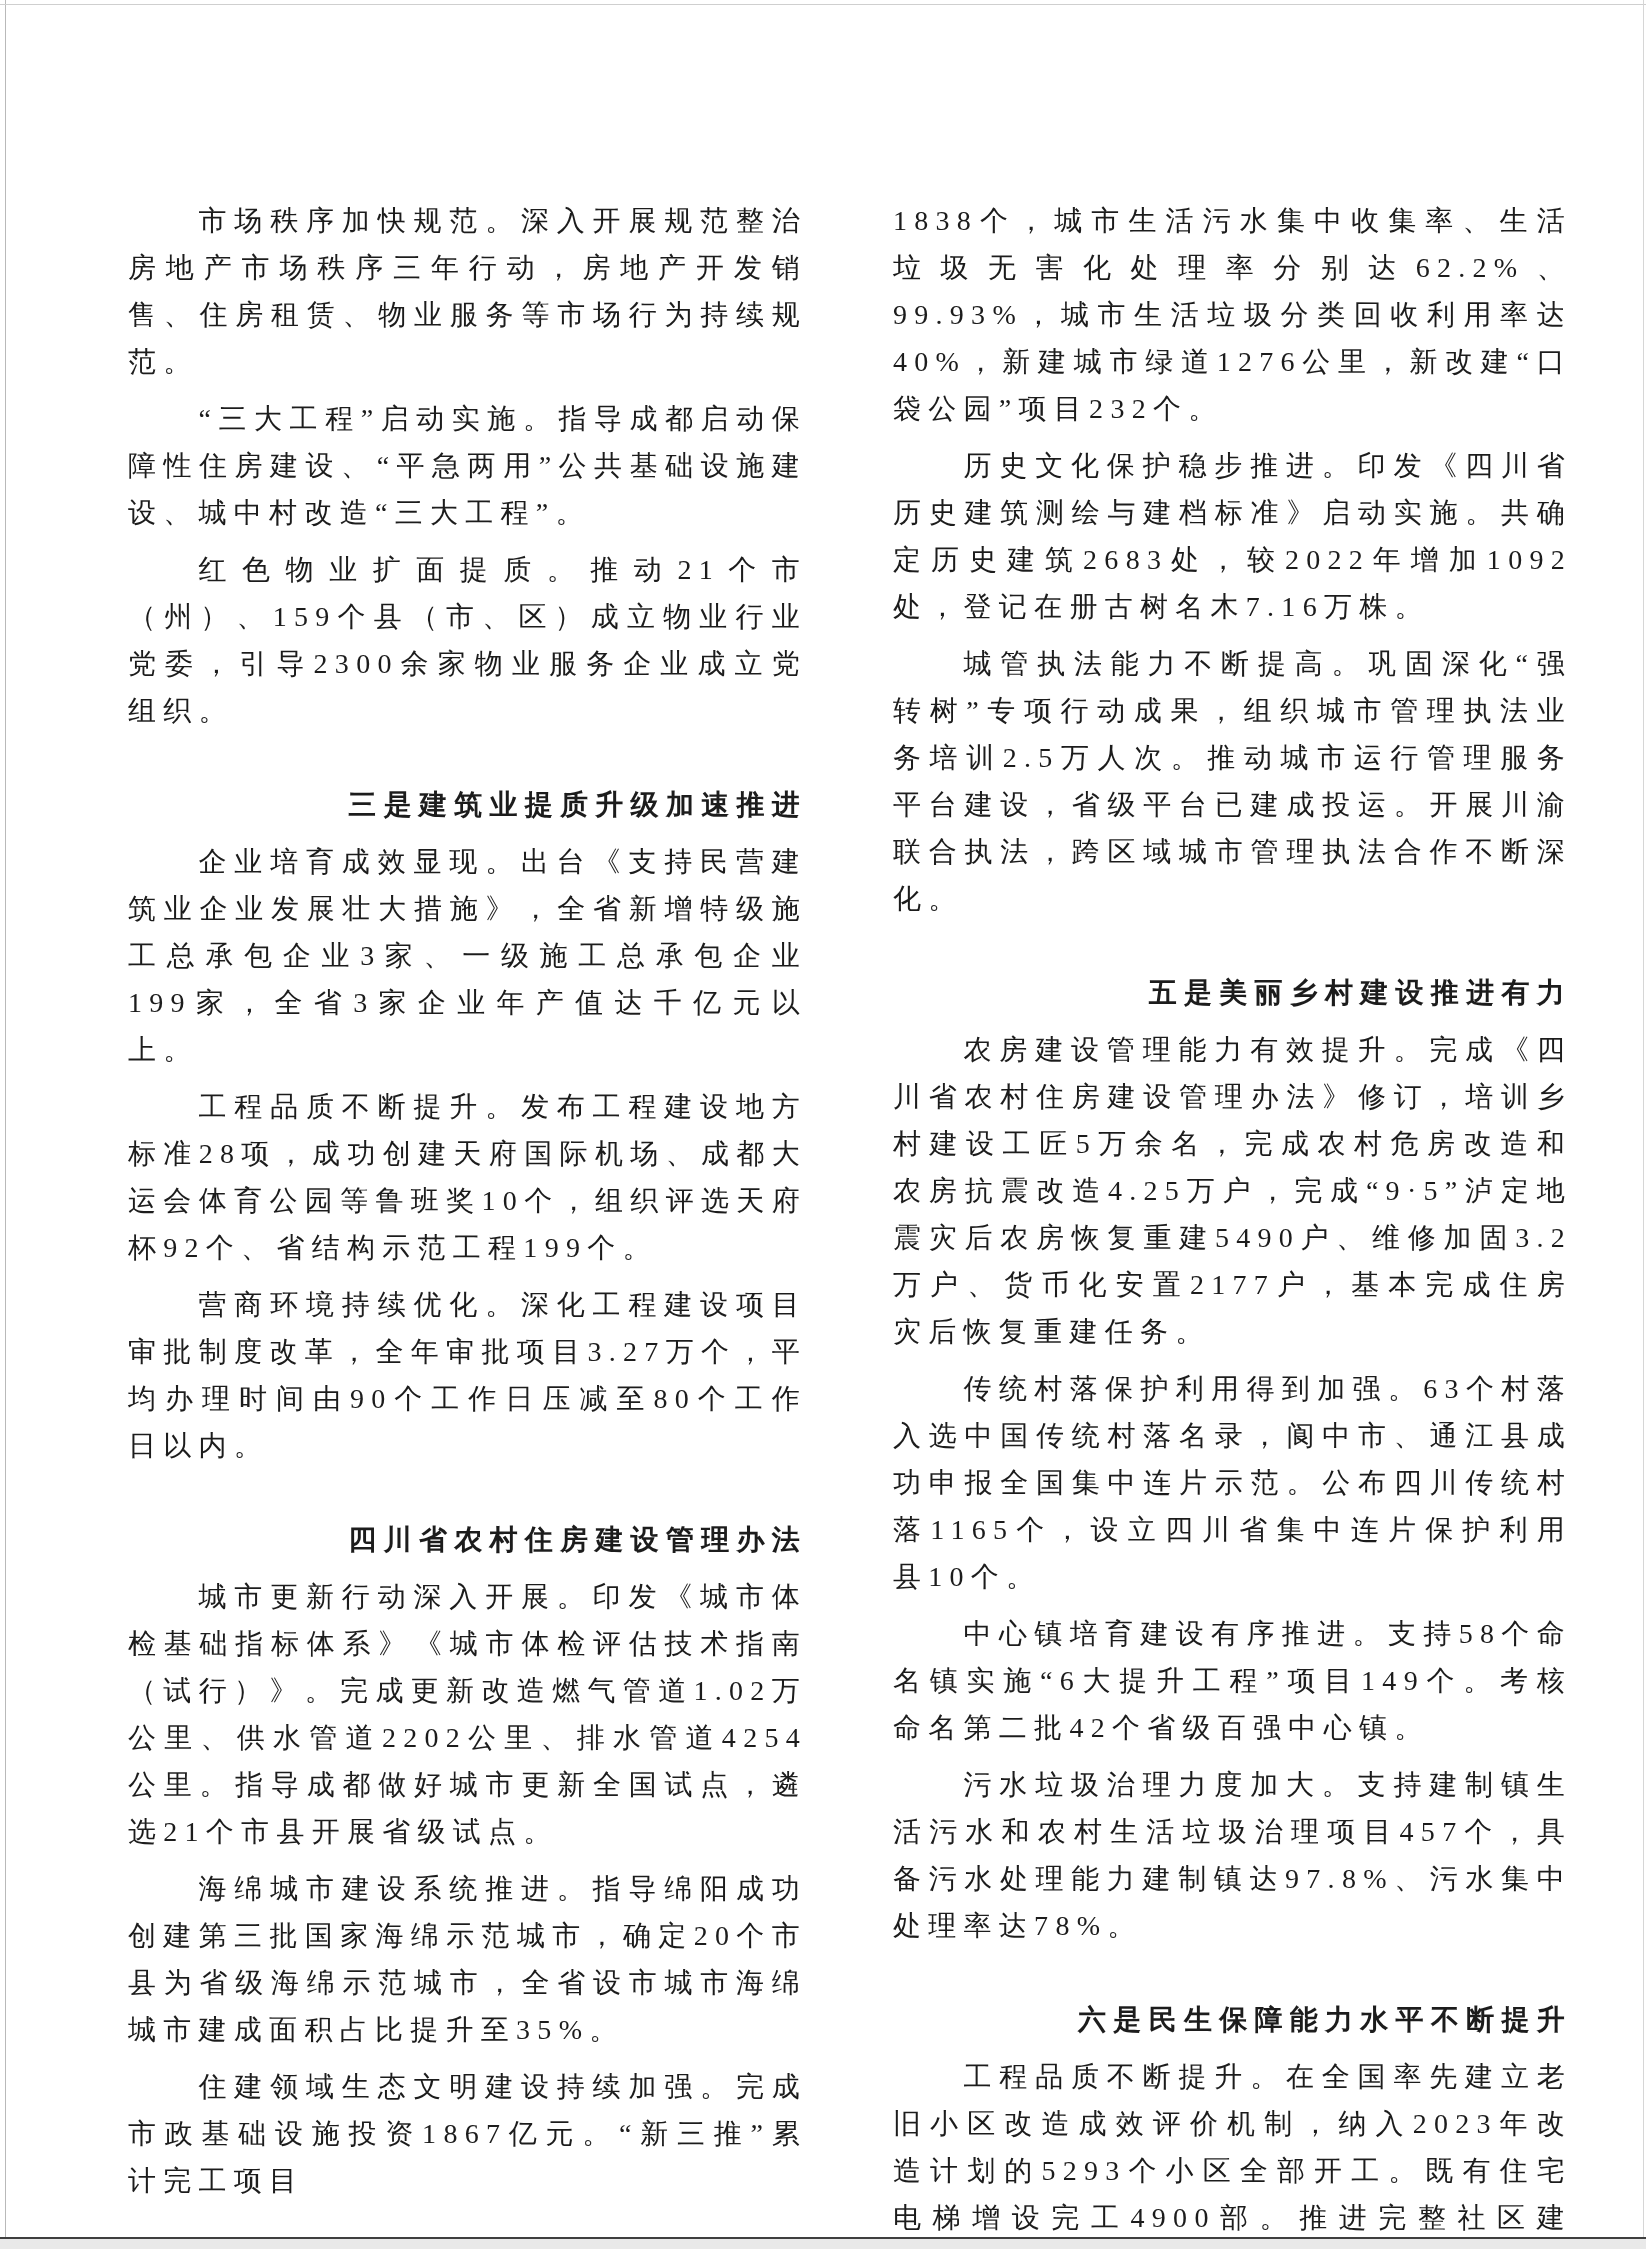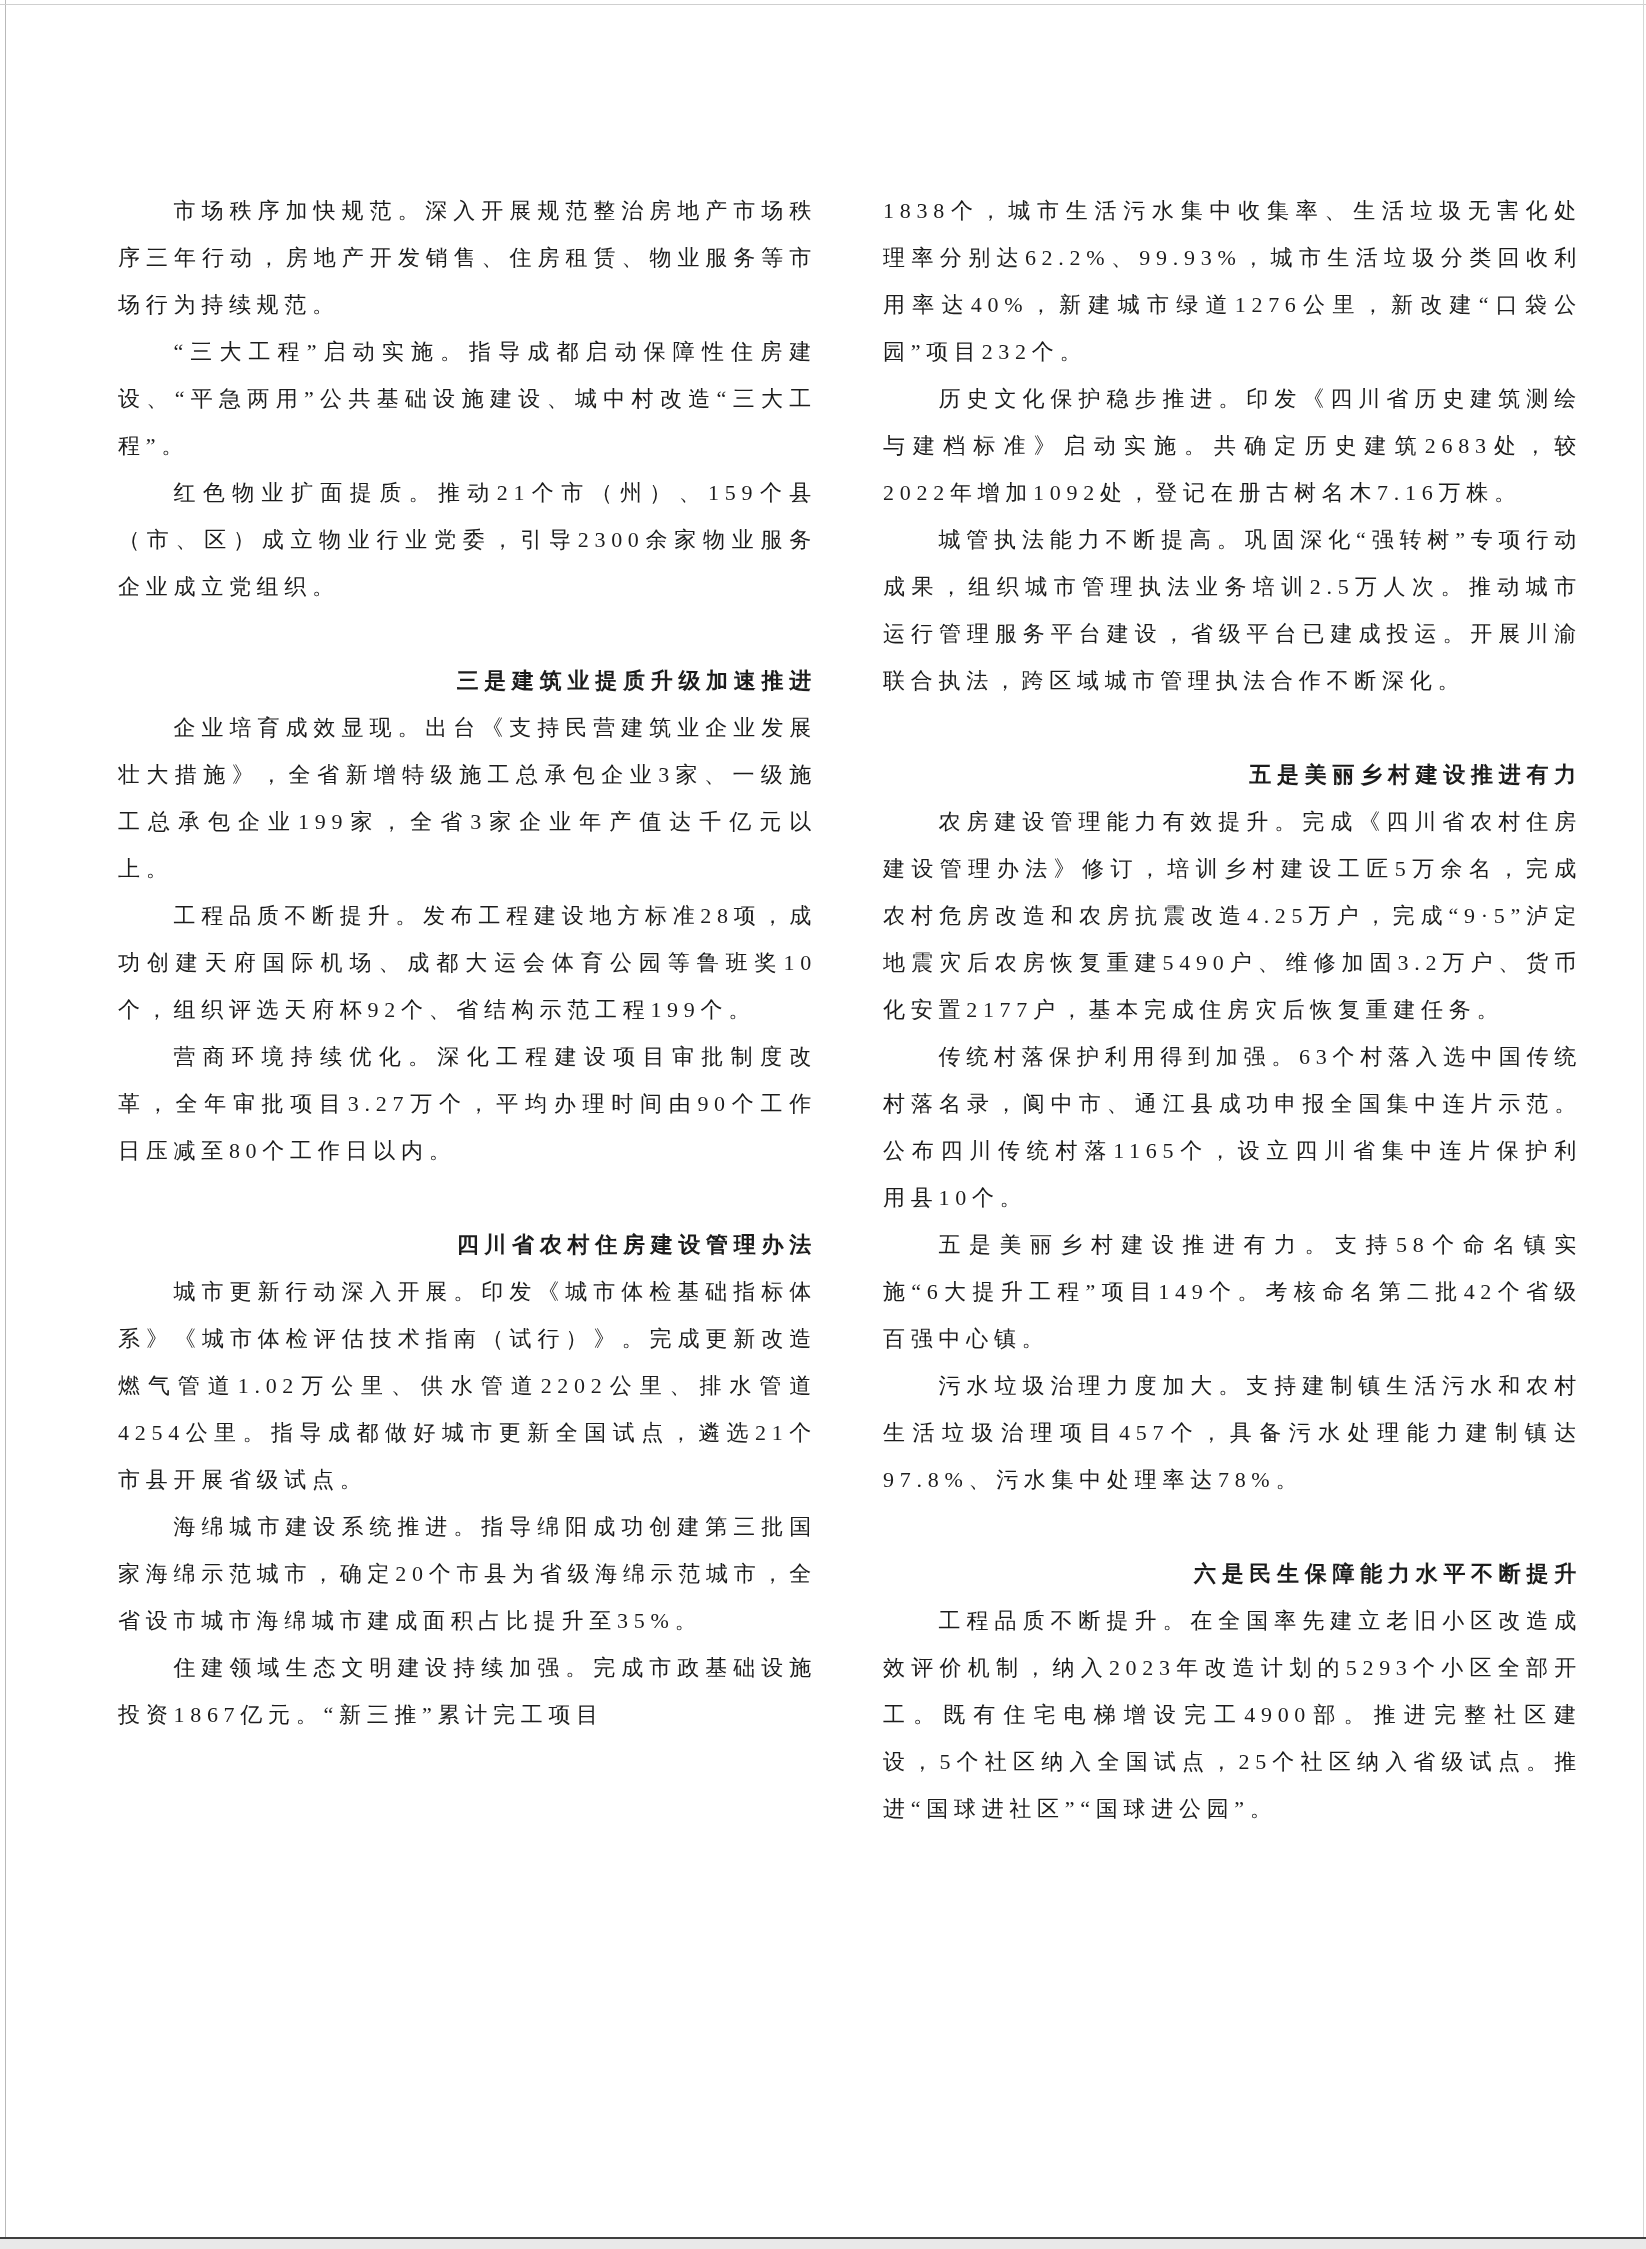--- a/index.html
+++ b/index.html
@@ -22,22 +22,22 @@
   .columns {
     position:absolute;
     left:118px;
     top:187px;
     display:flex;
     gap:66px;
   }
   .col { width:699px; }
 
   .col p {
-    margin:0;
-    font-size:22px;
+    margin:10px;
+    font-size:28px;
     line-height:47px;
     letter-spacing:0.26em;
     text-align:justify;
     text-indent:2.52em;
     font-family:Liberation Serif, serif;
   }
   .col p.heading {
     font-weight:bold;
     margin-top:47px;
     text-align:right;
@@ -68,20 +68,20 @@
         <p class="body">海绵城市建设系统推进。指导绵阳成功创建第三批国家海绵示范城市，确定20个市县为省级海绵示范城市，全省设市城市海绵城市建成面积占比提升至35%。</p>
         <p class="body">住建领域生态文明建设持续加强。完成市政基础设施投资1867亿元。“新三推”累计完工项目</p>
       </div>
     <div class="col">
         <p class="body no-indent">1838个，城市生活污水集中收集率、生活垃圾无害化处理率分别达62.2%、99.93%，城市生活垃圾分类回收利用率达40%，新建城市绿道1276公里，新改建“口袋公园”项目232个。</p>
         <p class="body">历史文化保护稳步推进。印发《四川省历史建筑测绘与建档标准》启动实施。共确定历史建筑2683处，较2022年增加1092处，登记在册古树名木7.16万株。</p>
         <p class="body">城管执法能力不断提高。巩固深化“强转树”专项行动成果，组织城市管理执法业务培训2.5万人次。推动城市运行管理服务平台建设，省级平台已建成投运。开展川渝联合执法，跨区域城市管理执法合作不断深化。</p>
         <p class="heading">五是美丽乡村建设推进有力</p>
         <p class="body">农房建设管理能力有效提升。完成《四川省农村住房建设管理办法》修订，培训乡村建设工匠5万余名，完成农村危房改造和农房抗震改造4.25万户，完成“9·5”泸定地震灾后农房恢复重建5490户、维修加固3.2万户、货币化安置2177户，基本完成住房灾后恢复重建任务。</p>
         <p class="body">传统村落保护利用得到加强。63个村落入选中国传统村落名录，阆中市、通江县成功申报全国集中连片示范。公布四川传统村落1165个，设立四川省集中连片保护利用县10个。</p>
-        <p class="body">五是美丽乡村建设推进有力。支持58个命名镇实施“6大提升工程”项目149个。考核命名第二批42个省级百强中心镇。</p>
+        <p class="body">中心镇培育建设有序推进。支持58个命名镇实施“6大提升工程”项目149个。考核命名第二批42个省级百强中心镇。</p>
         <p class="body">污水垃圾治理力度加大。支持建制镇生活污水和农村生活垃圾治理项目457个，具备污水处理能力建制镇达97.8%、污水集中处理率达78%。</p>
         <p class="heading">六是民生保障能力水平不断提升</p>
         <p class="body">工程品质不断提升。在全国率先建立老旧小区改造成效评价机制，纳入2023年改造计划的5293个小区全部开工。既有住宅电梯增设完工4900部。推进完整社区建设，5个社区纳入全国试点，25个社区纳入省级试点。推进“国球进社区”“国球进公园”。</p>
       </div>
   </div>
 </div>
 
 
 </body></html>

